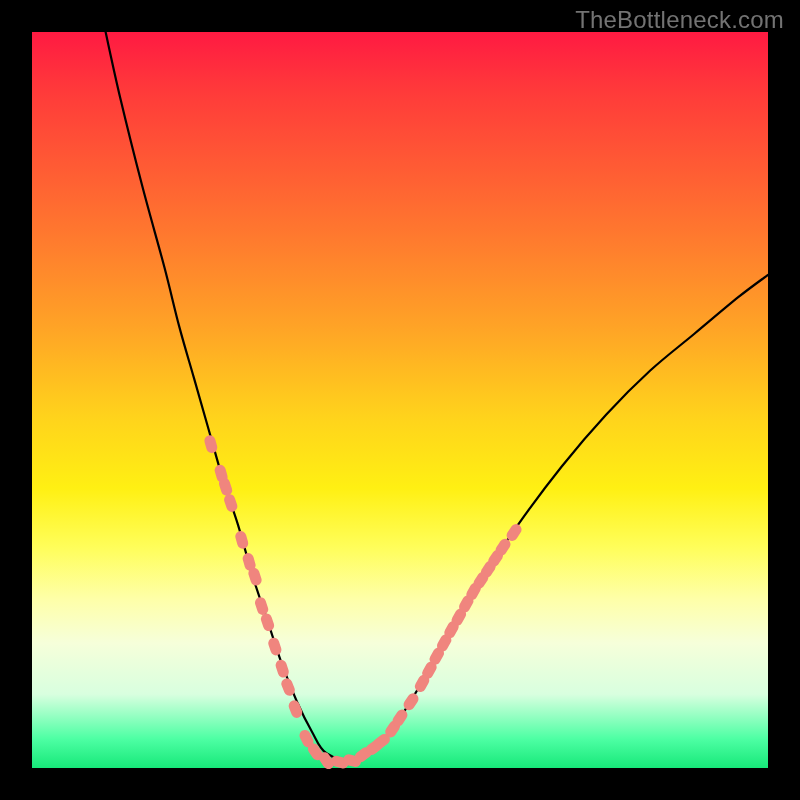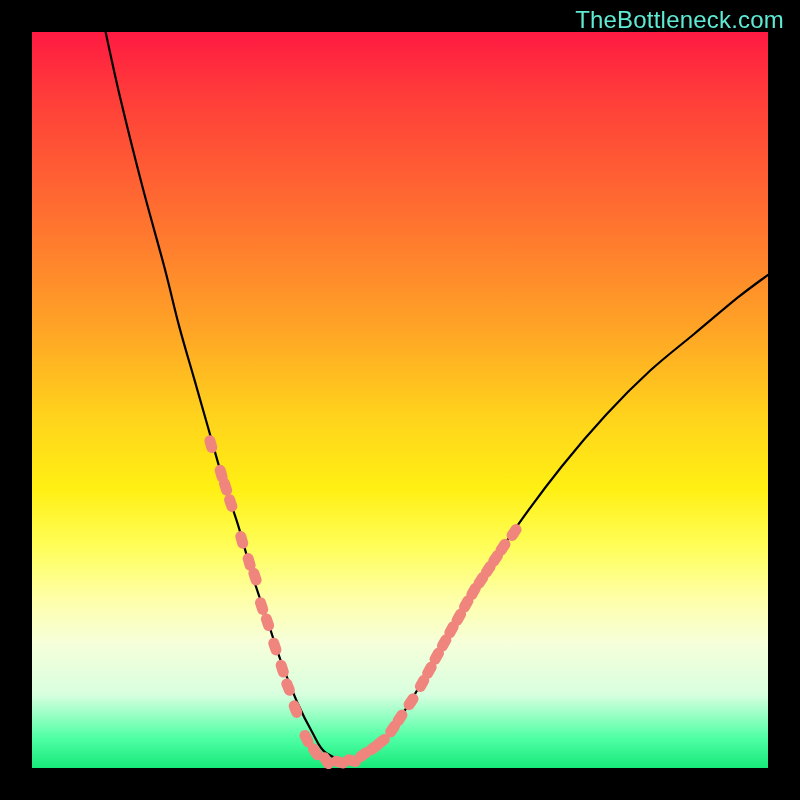--- a/index.html
+++ b/index.html
@@ -14,21 +14,21 @@
   .frame {
     position: relative;
     width: 800px;
     height: 800px;
     background: #000;
   }
   .watermark {
     position: absolute;
     top: 6px;
     right: 16px;
-    color: #5eead4;
+    color: #737373;
     font-size: 24px;
     font-weight: 500;
     letter-spacing: 0.2px;
     z-index: 10;
   }
   .plot-area {
     position: absolute;
     left: 32px;
     top: 32px;
     width: 736px;

